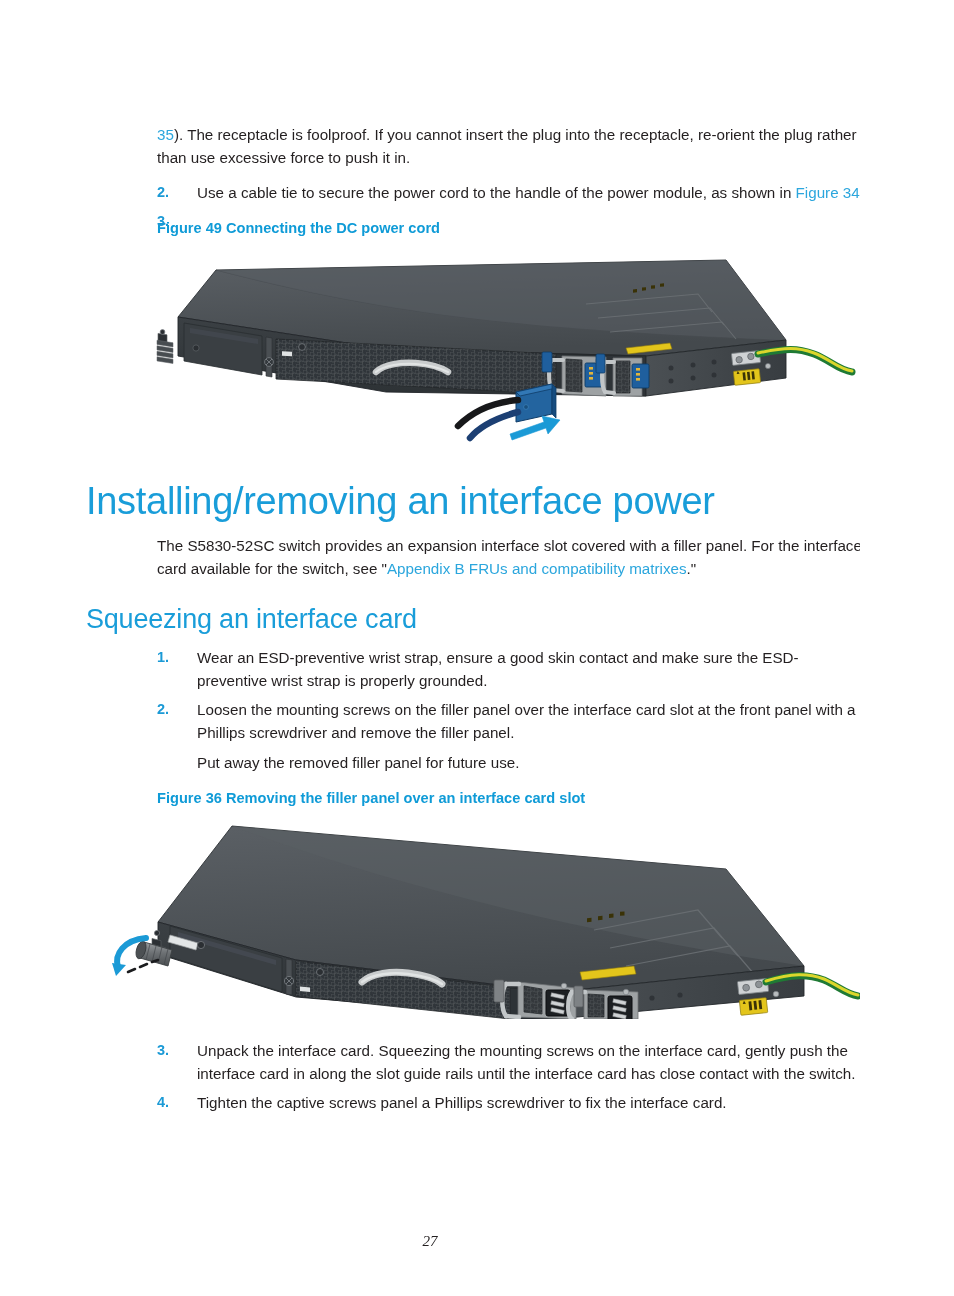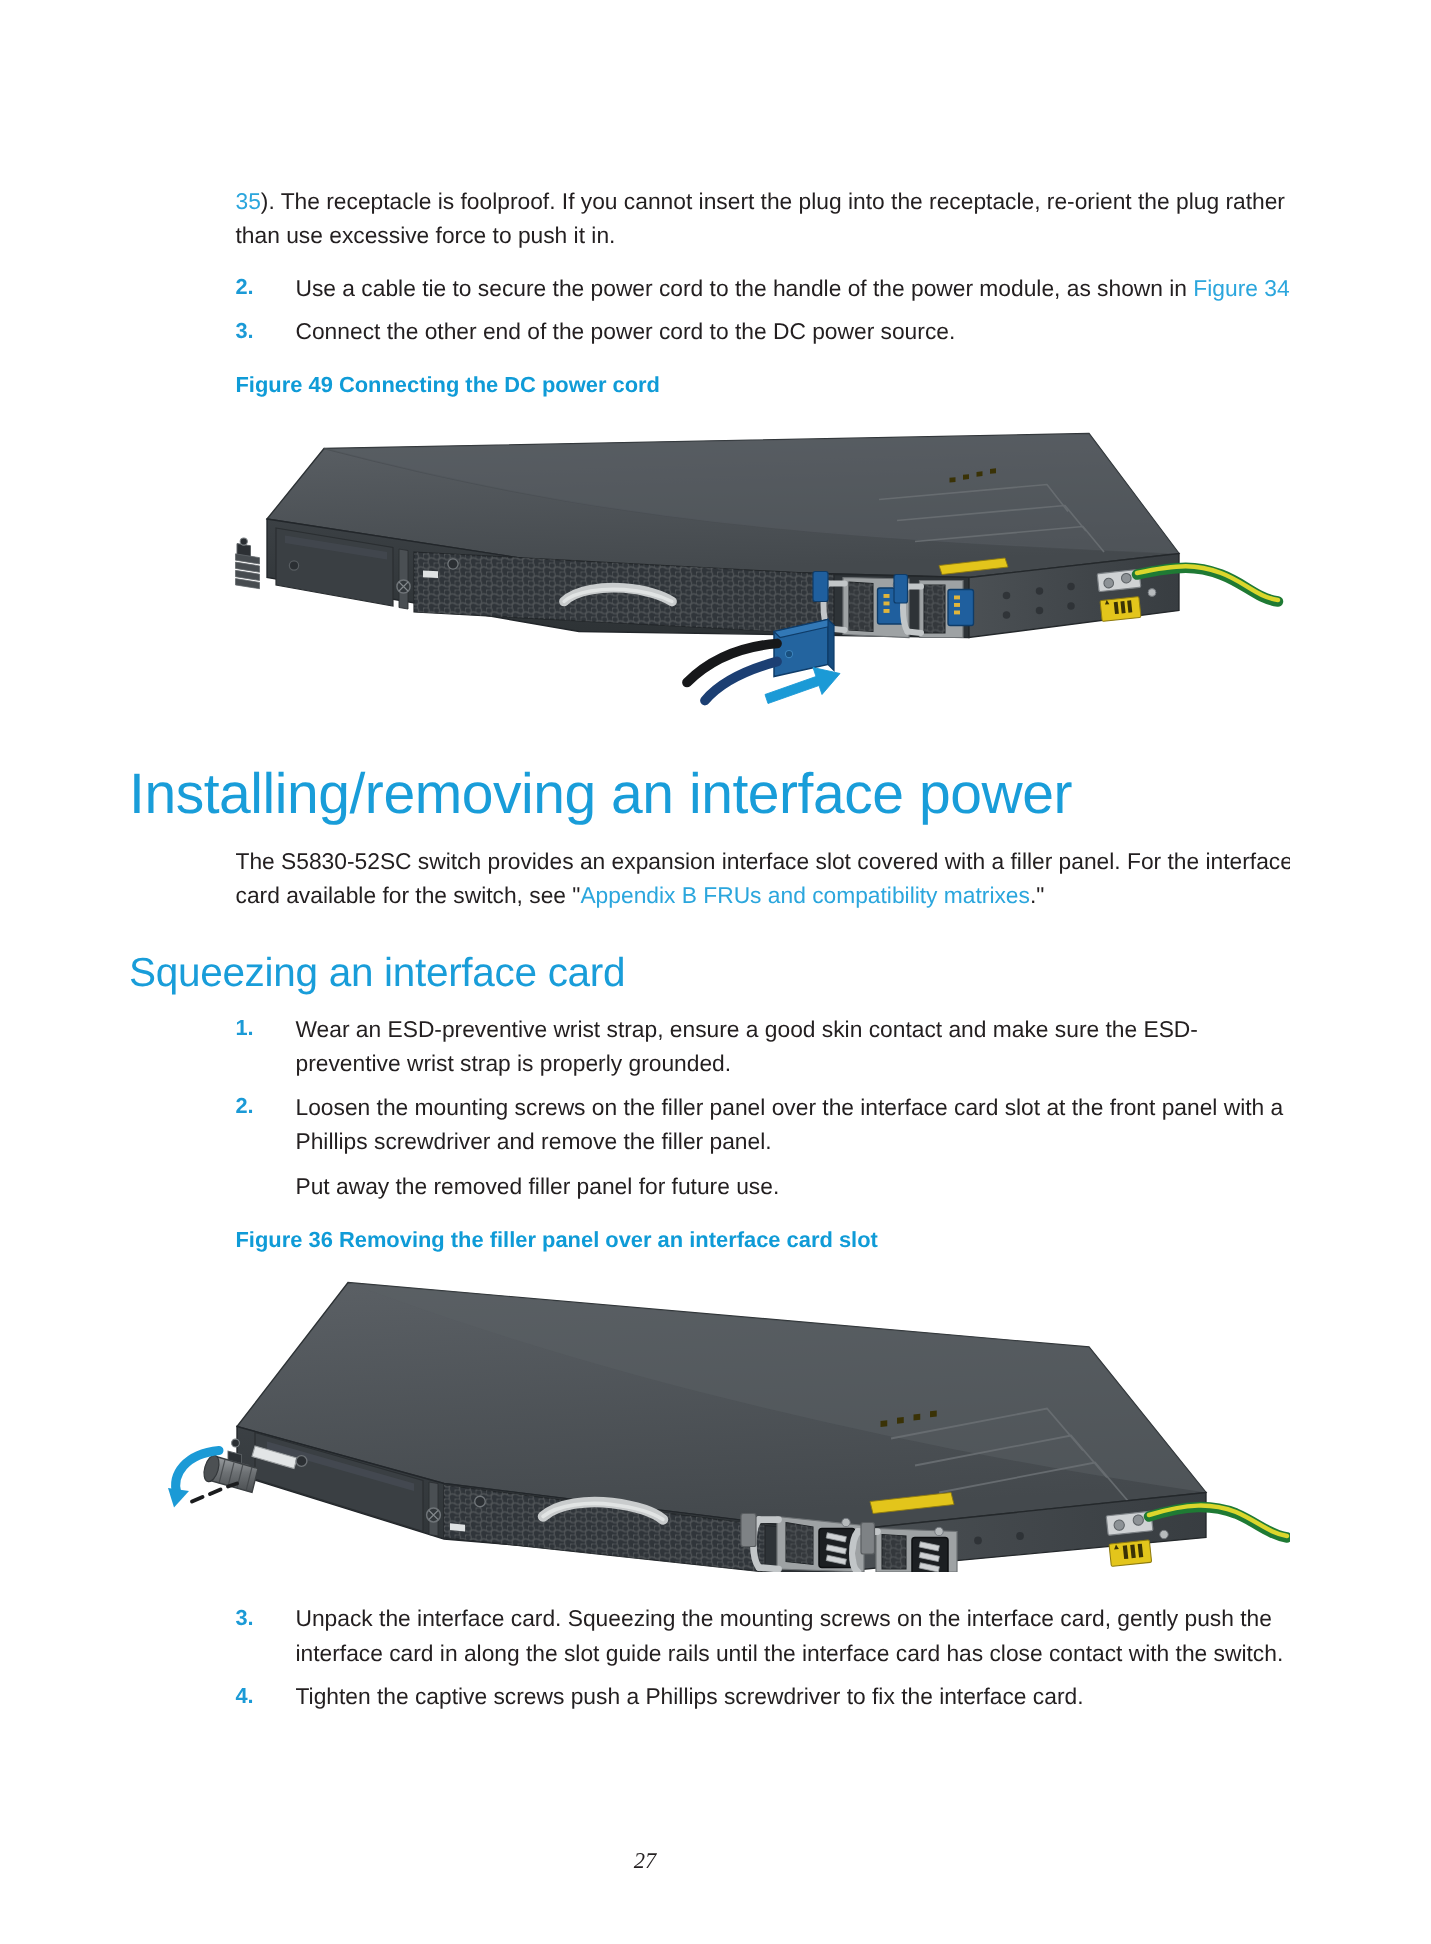--- a/index.html
+++ b/index.html
@@ -132,21 +132,21 @@
 
     <p class="para indent-body"><span class="link">35</span><span>). The receptacle is foolproof. If you cannot insert the plug into the receptacle, re-orient the plug rather than use excessive force to push it in.</span></p>
 
     <div class="spacer-sm"></div>
 
     <ol class="olist">
       <li>
         <span class="num">2.</span><span>Use a cable tie to secure the power cord to the handle of the power module, as shown in </span><span class="link">Figure 34</span><span>.</span>
       </li>
       <li>
-        <span class="num">3.</span><span>Connect the other end of the power cord to the DC power source.</span>
+        <span class="num">3.</span>
       </li>
     </ol>
 
     <div class="fig-caption">Figure 49 Connecting the DC power cord</div>
 
     <div class="figure-wrap">
       <svg width="782" height="200" viewBox="0 0 782 200" role="img" aria-label="switch rear with DC power cord">
         <defs>
           <linearGradient id="topGrad35" x1="0" y1="0" x2="0.25" y2="1">
             <stop offset="0%" stop-color="#5b6065"></stop>
@@ -495,20 +495,20 @@
       </svg>
     </div>
 
     <div class="spacer-md"></div>
 
     <ol class="olist">
       <li>
         <span class="num">3.</span><span>Unpack the interface card. Squeezing the mounting screws on the interface card, gently push the interface card in along the slot guide rails until the interface card has close contact with the switch.</span>
       </li>
       <li>
-        <span class="num">4.</span><span>Tighten the captive screws push a Phillips screwdriver to fix the interface card.</span>
+        <span class="num">4.</span><span>Tighten the captive screws panel a Phillips screwdriver to fix the interface card.</span>
       </li>
     </ol>
 
   </div>
 
   <div class="page-number">27</div>
 </div>
 
 </body></html>

